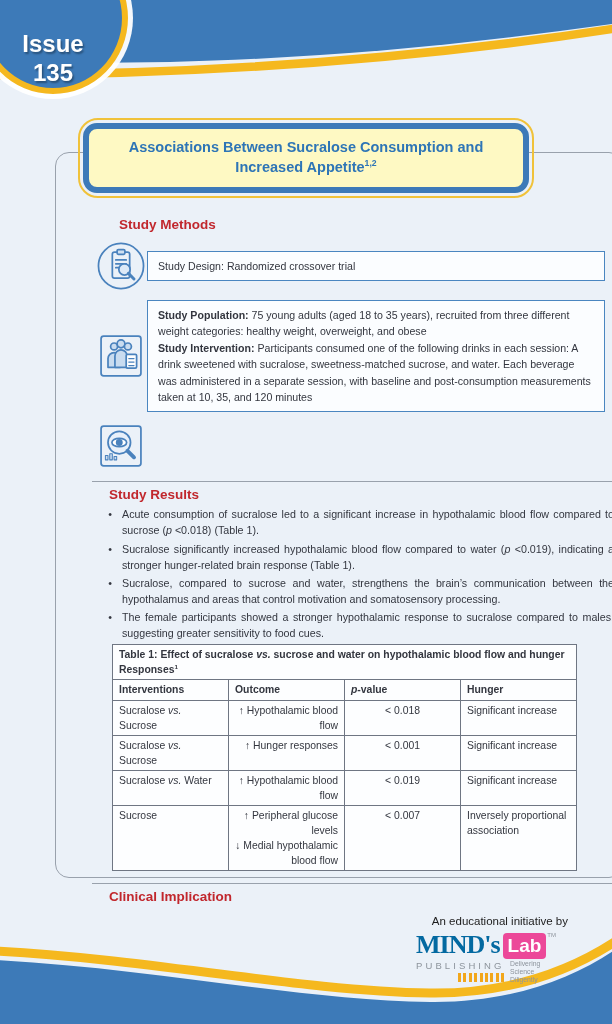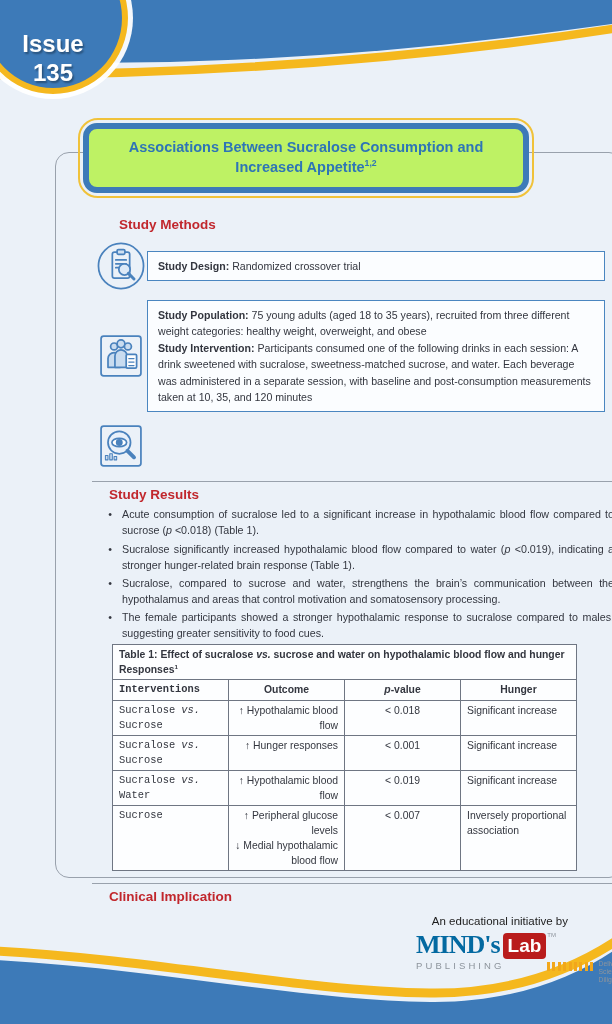--- a/index.html
+++ b/index.html
@@ -19,21 +19,21 @@
     color:#fff; font-weight:700; font-size:24px; line-height:1.2;
     text-shadow:1.5px 1.5px 2px rgba(0,0,0,.35);
   }
 
   
   .title-outer {
     position:absolute; left:78px; top:118px; width:456px; z-index:2;
     border:2px solid #f0c23a; border-radius:20px; padding:3px; background:transparent;
   }
   .title-inner {
-    border:6px solid #3d7ab8; border-radius:14px; background:#bef264;
+    border:6px solid #3d7ab8; border-radius:14px; background:#fef9c3;
     padding:8px 18px 9px; text-align:center;
   }
   .title-inner .t-line { color:#2e75b6; font-weight:700; font-size:14.5px; line-height:1.4; }
   sup { font-size:.6em; }
 
   
   .card {
     position:absolute; left:55px; top:152px; width:568px; height:726px; z-index:1;
     border:1.6px solid #99a1ac; border-radius:14px;padding-left:36px;
   }
@@ -56,36 +56,36 @@
 
   .r-list { margin:3px 8px 3px 6px; }
   .r-item { display:flex; font-size:10.7px; line-height:1.5; color:#33363f; margin-bottom:2px; }
   .r-item::before { content:"\2022"; flex:0 0 24px; text-align:center; }
   .r-item .r-text { flex:1; text-align:justify; }
 
   table.t1 { border-collapse:collapse; table-layout:fixed; margin:2px 0 0 20px; width:465px; background:#fdfeff; }
   table.t1 td, table.t1 th { border:1.2px solid #6f7683; font-size:10.4px; padding:2px 6px; color:#33363f; vertical-align:top; line-height:1.45; }
   .t1-title { text-align:left; font-weight:700; }
   .t1 th { font-weight:700; }
-  .c-int { width:105px; text-align:left;font-family:Liberation Mono, monospace; }
+  .c-int { width:105px; text-align:left; }
   .c-out { width:172px; text-align:right; }
   .c-p   { width:62px; text-align:center; }
   .c-res { text-align:left; }
-  th.c-out, th.c-p, th.c-res { text-align:center; }
+  th.c-out, th.c-p, th.c-res { text-align:left; }
 
   
   .ftr-svg { position:absolute; left:0; bottom:0; z-index:1; }
   .edu-line { position:absolute; right:44px; top:915px; font-size:11.5px; color:#1c1c1c; z-index:2; }
   .logo { position:absolute; right:44px; top:932px; z-index:2; width:152px; }
   .logo-top { display:flex; align-items:flex-start; justify-content:flex-start; }
   .mind { font-family:"Liberation Serif", serif; font-weight:700; font-size:26px; color:#0369a1; letter-spacing:-1px; line-height:1; }
-  .lab { background:#b91c1c; color:#fff; font-weight:700; font-size:19px; line-height:1; padding:3px 5px 4px; border-radius:4px; margin-left:3px; margin-top:1px; }
+  .lab { background:#ec4899; color:#fff; font-weight:700; font-size:19px; line-height:1; padding:3px 5px 4px; border-radius:4px; margin-left:3px; margin-top:1px; }
   .tm { font-size:6px; color:#8d949c; margin-left:1px; }
   .logo-mid { display:flex; margin-top:1px; }
-  .pub-col { display:flex; flex-direction:row; }
+  .pub-col { display:flex; flex-direction:column; }
   .publishing { color:#8d949c; font-size:9.5px; letter-spacing:3.1px; }
   .bars { margin:2px 0 0 42px; width:48px; height:9px;
           background:repeating-linear-gradient(90deg,#f2a71b 0 3px,transparent 3px 5.4px); }
   .tagline { margin-left:4px; font-size:6.8px; line-height:1.2; color:#8d949c; }
 
   .icon-stroke { stroke:#4a82bd; fill:none; stroke-width:2; stroke-linecap:round; stroke-linejoin:round; }
 </style>
 </head>
 <body>
 
@@ -122,21 +122,21 @@
             <rect x="20" y="14" width="20" height="30" rx="2.5"></rect>
             <rect x="25.5" y="11" width="9" height="5.5" rx="1.5" fill="#cfe0f2"></rect>
             <line x1="24" y1="23" x2="36" y2="23"></line>
             <line x1="24" y1="27.5" x2="36" y2="27.5"></line>
             <line x1="24" y1="32" x2="30" y2="32"></line>
             <circle cx="34" cy="34" r="6.5" fill="#dce9f7"></circle>
             <line x1="38.5" y1="38.5" x2="45" y2="45" stroke-width="3.4"></line>
           </g>
         </svg>
       </div>
-      <div class="m-box"><span style="font-weight: 700;">Study Design:</span><span> Randomized crossover trial</span></div>
+      <div class="m-box"><span style="font-weight: 400;">Study Design:</span><span> Randomized crossover trial</span></div>
     </div>
 
     <div class="m-row">
       <div class="m-icon">
         <svg width="52" height="52" viewBox="0 0 60 60">
           <g class="icon-stroke">
             <rect x="7" y="7" width="46" height="46" rx="3"></rect>
             <circle cx="22" cy="19" r="4" fill="#c9dcf0"></circle>
             <circle cx="30" cy="16" r="4.5" fill="#c9dcf0"></circle>
             <circle cx="38" cy="19" r="4" fill="#c9dcf0"></circle>

